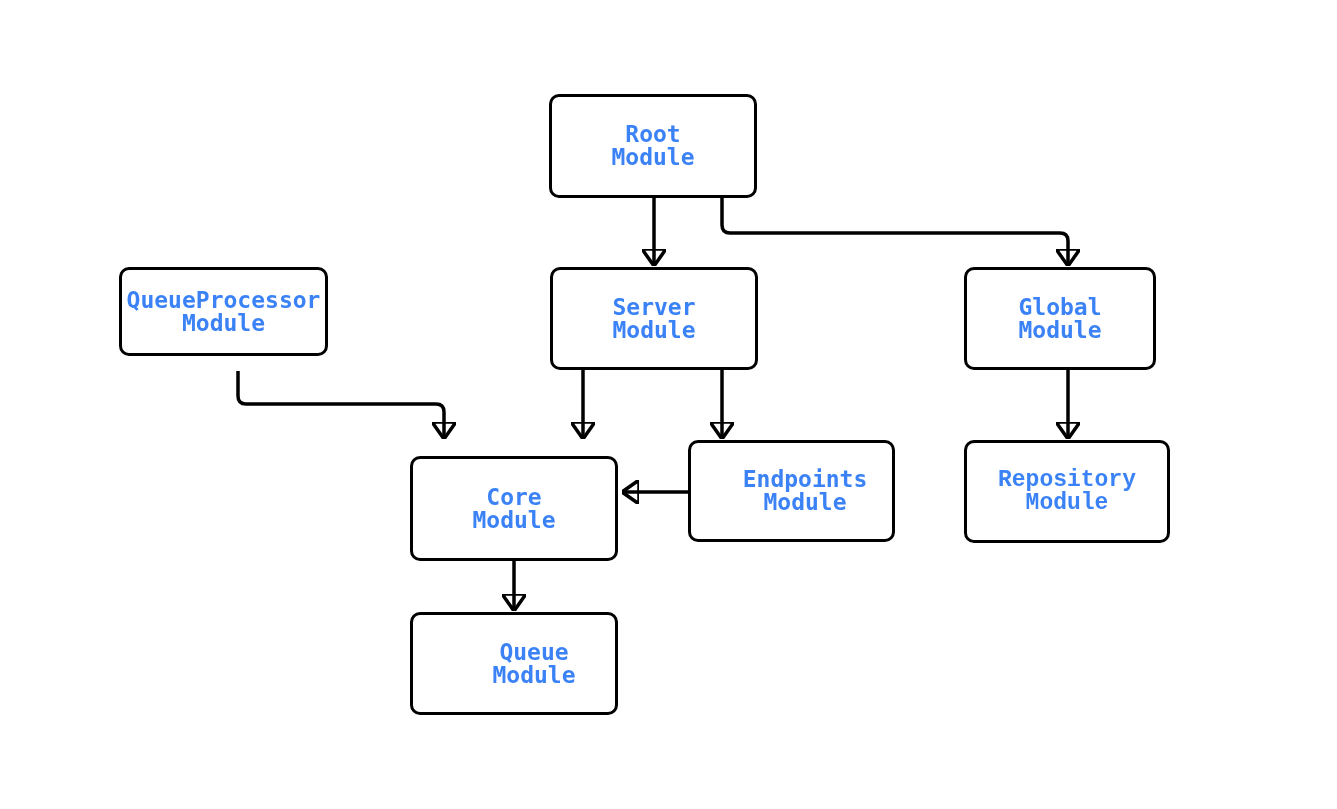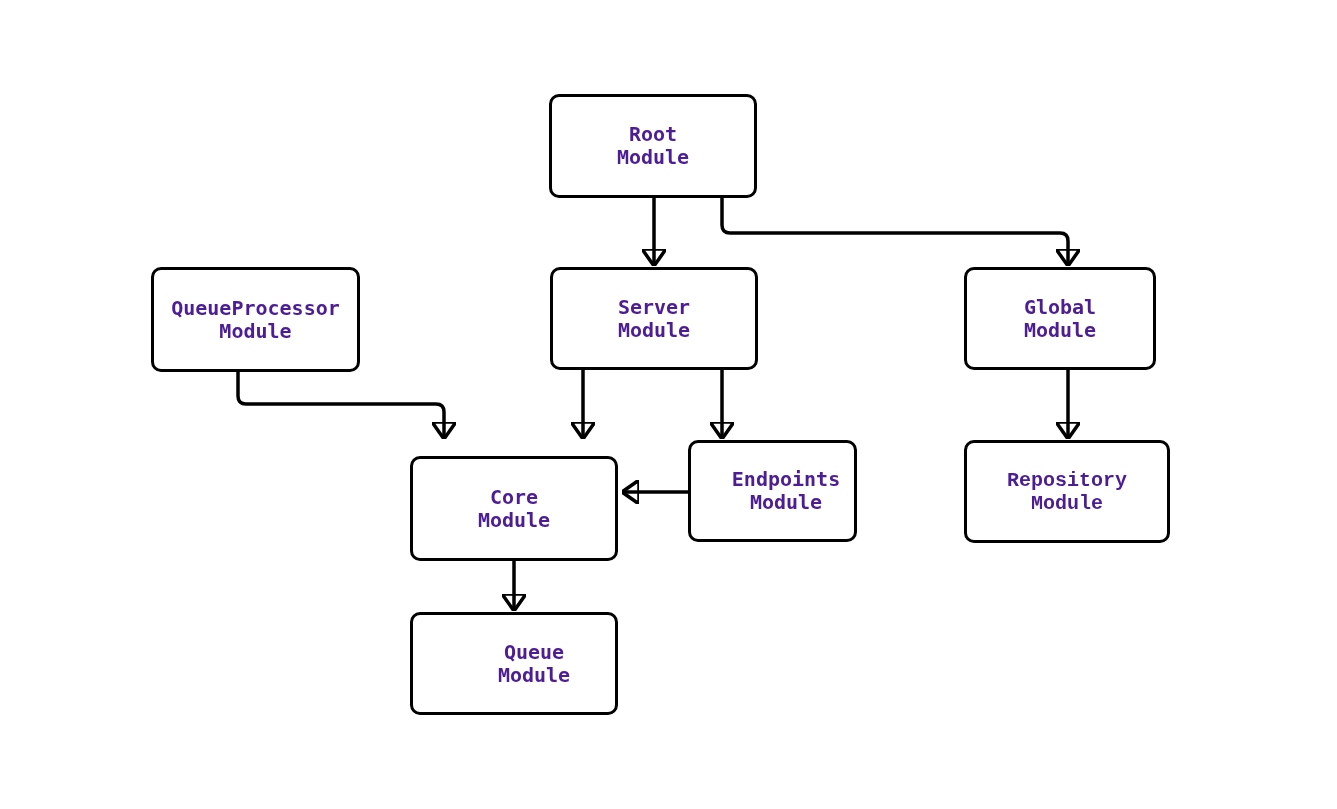--- a/index.html
+++ b/index.html
@@ -31,31 +31,31 @@
     position: absolute;
     box-sizing: border-box;
     background: #ffffff;
     border: 3px solid #000000;
     border-radius: 10px;
     display: flex;
     align-items: center;
     justify-content: center;
     text-align: center;
     font-weight: 700;
-    font-size: 20px;
+    font-size: 23px;
     line-height: 23px;
-    color: #4c1d95;
+    color: #3b82f6;
     white-space: pre-line;
   }
   .node-root          { left: 549px;  top: 94px;  width: 208px; height: 104px; }
-  .node-queueprocessor{ left: 151px;  top: 267px; width: 209px; height: 105px; }
+  .node-queueprocessor{ left: 119px;  top: 267px; width: 209px; height: 89px; }
   .node-server        { left: 550px;  top: 267px; width: 208px; height: 103px; text-align: right; }
   .node-global        { left: 964px;  top: 267px; width: 192px; height: 103px; }
   .node-core          { left: 410px;  top: 456px; width: 208px; height: 105px; }
-  .node-endpoints     { left: 688px;  top: 440px; width: 169px; height: 102px; padding-left: 27px; }
+  .node-endpoints     { left: 688px;  top: 440px; width: 207px; height: 102px; padding-left: 27px; }
   .node-repository    { left: 964px;  top: 440px; width: 206px; height: 103px; font-family: Liberation Mono, monospace; }
   .node-queue         { left: 410px;  top: 612px; width: 208px; height: 103px; padding-left: 40px; }
 </style>
 </head>
 <body>
 
 <div class="diagram-canvas">
 
   <svg class="edge-layer" width="1337" height="809" viewBox="0 0 1337 809" xmlns="http://www.w3.org/2000/svg">
     <defs>

